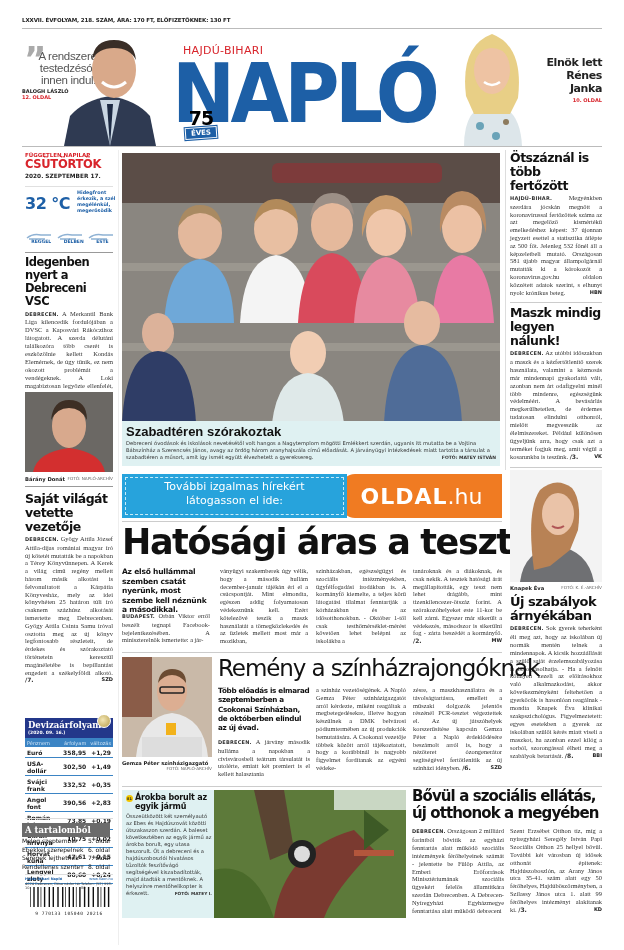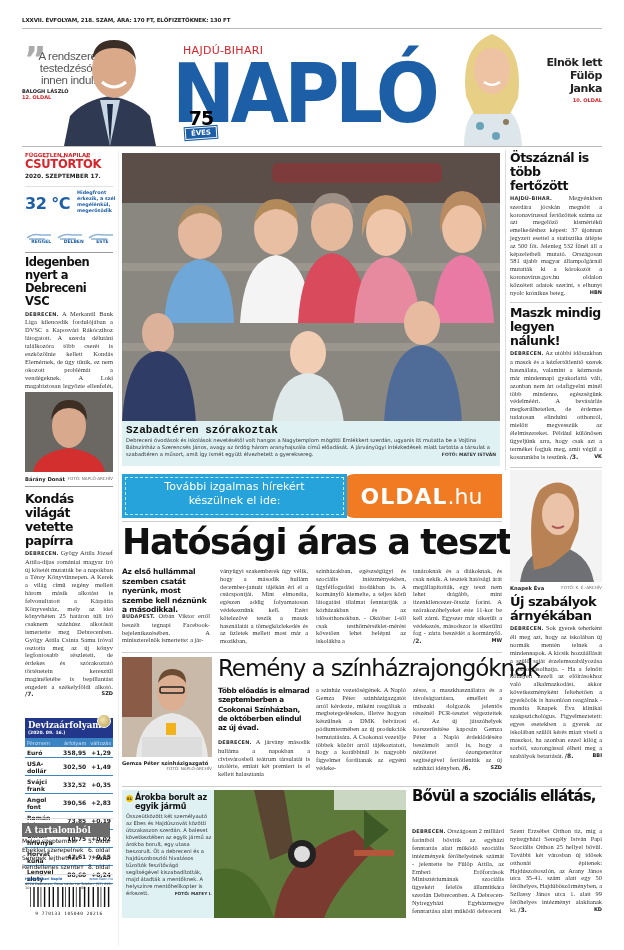--- a/index.html
+++ b/index.html
@@ -58,21 +58,21 @@
       <circle cx="60" cy="96" r="3" fill="#8d7b5e"></circle>
       <circle cx="50" cy="110" r="4" fill="#6aa3b8"></circle>
     <path d="M20 70 Q14 20 46 8 Q78 20 72 72 L64 88 L28 88 Z" fill="#e8cf86"></path>
     <ellipse cx="46" cy="44" rx="18" ry="24" fill="#eec3a3"></ellipse>
     <path d="M28 36 Q30 14 46 14 Q66 14 66 36 Q58 22 46 22 Q34 22 28 36Z" fill="#e8cf86"></path>
     <path d="M38 56 Q46 62 54 56" stroke="#fff" stroke-width="2.5" fill="none"></path>
   </svg>
 </div>
 <div class="abs" style="right:22px;top:56px;text-align:right">
   <div style="font-family:'DejaVu Sans',sans-serif;font-weight:bold;font-size:11px;line-height:13px;letter-spacing:-.4px">Elnök lett</div>
-  <div style="font-family:'DejaVu Sans',sans-serif;font-weight:bold;font-size:11px;line-height:13px;letter-spacing:-.4px">Fülöp</div>
+  <div style="font-family:'DejaVu Sans',sans-serif;font-weight:bold;font-size:11px;line-height:13px;letter-spacing:-.4px">Rénes</div>
   <div style="font-family:'DejaVu Sans',sans-serif;font-weight:bold;font-size:11px;line-height:13px;letter-spacing:-.4px">Janka</div>
   <div style="font-family:'DejaVu Sans',sans-serif;font-size:5px;font-weight:bold;color:#d8242b;margin-top:2px">10. OLDAL</div>
 </div>
 <div class="hr" style="left:22px;top:146px;width:580px;background:#bbb"></div>
 
 <div class="abs" style="left:25px;top:152px;width:90px">
   <div style="font-family:'DejaVu Sans',sans-serif;font-size:5.5px;font-weight:bold;color:#d8242b">FÜGGETLEN NAPILAP</div>
   <div style="font-family:'DejaVu Sans',sans-serif;font-size:11.5px;font-weight:bold;color:#d8242b;line-height:12px;letter-spacing:-.3px">CSÜTÖRTÖK</div>
   <div style="font-family:'DejaVu Sans',sans-serif;font-size:5.8px;font-weight:bold;margin-top:3px">2020. SZEPTEMBER 17.</div>
 </div>
@@ -112,21 +112,21 @@
     <path d="M26 28 Q28 8 44 8 Q62 8 62 28 Q56 16 44 16 Q32 16 26 28Z" fill="#3d2e24"></path>
   </svg>
 </div>
 <div class="abs cap" style="left:25px;top:476px;width:88px;display:flex;justify-content:space-between">
   <b style="font-size:5.2px">Bárány Donát</b>
     <span style="color:#666;font-size:4.2px">FOTÓ: NAPLÓ-ARCHÍV</span>
 </div>
 <div class="hr" style="left:25px;top:486px;width:88px;background:#999"></div>
 
 <div class="abs" style="left:25px;top:492px;width:88px">
-  <div class="head" style="font-size:12.5px;line-height:14px">Kondás világát vetette papírra</div>
+  <div class="head" style="font-size:12.5px;line-height:14px">Saját világát vetette vezetője</div>
   <div class="body-txt" style="margin-top:1px;font-size:6.5px;line-height:7.8px"><span class="dateline">DEBRECEN.</span> <span>Gyögy Attila József Attila-díjas romániai magyar író új kötetét mutatták be a napokban a Térey Könyvünnepen. A Kerek a világ című regény mellett három másik alkotást is felvonultatott a Kárpátia Könyvesház, mely az idei könyvhéten 25 határon túli író csaknem százhúsz alkotását ismertette meg Debrecenben. Gyögy Attila Csinta Samu íróval osztotta meg az új könyv legfontosabb részleteit, de érdekes és szórakoztató történetein keresztül magánéletébe is bepillantást engedett a székelyföldi alkotó.</span> <b class="pg">/7.</b><span class="sig">SZD</span></div>
 </div>
 
 <div class="abs" style="left:25px;top:718px;width:88px">
   <div style="background:#23378a;color:#fff;padding:2px 3px 1px;position:relative;height:20px">
     <div style="font-family:'DejaVu Serif',serif;font-weight:bold;font-size:8.5px;line-height:10px">Devizaárfolyam</div>
     <div style="font-family:'DejaVu Sans',sans-serif;font-size:4.5px;font-weight:bold">(2020. 09. 16.)</div>
     <span style="position:absolute;right:2px;top:-4px;width:14px;height:14px;border-radius:50%;background:radial-gradient(circle at 40% 40%,#f2e6b5,#b69b46);border:1px solid #fff"></span>
   </div>
   <table class="fx-table">
@@ -268,42 +268,42 @@
       <ellipse cx="36" cy="180" rx="16" ry="20" fill="#dcb29a"></ellipse>
         <path d="M0 270 Q4 200 36 198 Q70 200 74 270Z" fill="#2f3d66"></path>
       <ellipse cx="186" cy="200" rx="18" ry="22" fill="#f1cdb3"></ellipse>
         <path d="M150 270 Q156 222 186 220 Q216 222 222 270Z" fill="#dfe9e9"></path>
       <ellipse cx="300" cy="170" rx="18" ry="22" fill="#e6bba0"></ellipse>
         <path d="M262 270 Q266 196 300 192 Q336 196 340 270Z" fill="#4f6c98"></path>
     </g>
   </svg>
 </div>
 <div class="abs" style="left:122px;top:421px;width:378px;height:45px;background:#dff1f2;padding:3px 4px">
-  <div style="font-family:Liberation Mono, monospace;font-weight:bold;font-size:11px;color:#111">Szabadtéren szórakoztak</div>
+  <div style="font-family:Liberation Sans, sans-serif;font-weight:bold;font-size:13px;color:#111">Szabadtéren szórakoztak</div>
   <div style="font-family:'DejaVu Sans',sans-serif;font-size:5.2px;line-height:7px;color:#333;margin-top:1px"><span>Debreceni óvodások és iskolások nevetésétől volt hangos a Nagytemplom mögötti Emlékkert szerdán, ugyanis itt mutatta be a Vojtina Bábszínház a Szerencsés János, avagy az ördög három aranyhajszála című előadását. A járványügyi intézkedések miatt tartotta a társulat a szabadtéren a műsort, amit így ismét együtt élvezhetett a gyereksereg.</span><span style="float:right;font-weight:bold;font-size:4.5px">FOTÓ: MATEY ISTVÁN</span></div>
 </div>
 
 <div class="vr" style="left:505px;top:150px;height:320px;background:#ddd"></div>
 
 <div class="abs" style="left:510px;top:151px;width:92px">
   <div class="head" style="font-size:12.5px;line-height:14px">Ötszáznál is több fertőzött</div>
   <div class="body-txt" style="margin-top:1px;font-size:6.4px;line-height:7.8px"><span class="dateline">HAJDÚ-BIHAR.</span> <span>Megyénkben szerdára jócskán megnőtt a koronavírussal fertőzöttek száma az azt megelőző kismértékű emelkedéshez képest: 37 újonnan jegyzett esettel a statisztika átlépte az 500 főt. Jelenleg 532 főnél áll a képzeletbeli mutató. Országosan 581 újabb magyar állampolgárnál mutatták ki a kórokozót a koronavirus.gov.hu oldalon közzétett adatok szerint, s elhunyt nyolc krónikus beteg.</span><span class="sig">HBN</span></div>
 </div>
 <div class="hr" style="left:510px;top:302px;width:92px;background:#ccc"></div>
 <div class="abs" style="left:510px;top:306px;width:92px">
   <div class="head" style="font-size:12.5px;line-height:14px">Maszk mindig legyen nálunk!</div>
   <div class="body-txt" style="margin-top:1px;font-size:6.4px;line-height:7.9px"><span class="dateline">DEBRECEN.</span> <span>Az utóbbi időszakban a maszk és a kézfertőtlenítő szerek használata, valamint a kézmosás már mindennapi gyakorlattá vált, azonban nem árt odafigyelni minél több mindenre, egészségünk védelméért. A bevásárlás megkerülhetetlen, de érdemes tudatosan elindulni otthonról, mielőtt megvesszük az élelmiszereket. Például különösen ügyeljünk arra, hogy csak azt a terméket fogjuk meg, amit végül a kosarunkba is teszünk.</span> <b class="pg">/3.</b><span class="sig">VK</span></div>
 </div>
 <div class="hr" style="left:510px;top:467px;width:92px;background:#ccc"></div>
 
 <div class="abs" style="left:122px;top:474px;width:380px;height:44px;display:flex">
   <div style="flex:0 0 225px;background:#27a3dc;border-radius:0;position:relative;color:#fff;text-align:center;padding-top:6px">
     <div style="position:absolute;left:3px;right:3px;top:3px;bottom:3px;border:1px dashed #c9ebf8"></div>
     <div style="font-family:'DejaVu Sans',sans-serif;font-size:11px;line-height:14px;font-weight:normal">További izgalmas hírekért</div>
-    <div style="font-family:'DejaVu Sans',sans-serif;font-size:11px;line-height:14px">készülnek el ide:</div>
+    <div style="font-family:'DejaVu Sans',sans-serif;font-size:11px;line-height:14px">látogasson el ide:</div>
   </div>
   <div style="flex:1;background:#f07b22;border-radius:14px 0 0 14px;margin-left:-6px;color:#fff;display:flex;align-items:center;justify-content:center">
     <span style="font-family:'DejaVu Sans',sans-serif;font-weight:bold;font-size:22px;letter-spacing:1px">OLDAL</span>
       <span style="font-family:'DejaVu Sans',sans-serif;font-size:22px">.hu</span>
   </div>
 </div>
 <div class="hr" style="left:122px;top:521px;width:380px;background:#ccc"></div>
 
 <div class="abs" style="left:122px;top:520px;font-family:'DejaVu Sans',sans-serif;font-weight:bold;font-size:35px;line-height:44px;color:#111;letter-spacing:-1.4px;white-space:nowrap">Hatósági áras a teszt</div>
 <div class="abs" style="left:122px;top:567px;width:88px;font-family:'DejaVu Sans',sans-serif;font-weight:bold;font-size:7.5px;line-height:9.5px;color:#111;letter-spacing:-.2px">Az első hullámmal szemben csatát nyerünk, most szembe kell néznünk a másodikkal.</div>
@@ -372,15 +372,16 @@
     <circle cx="88" cy="64" r="14" fill="#222"></circle>
       <circle cx="88" cy="64" r="8" fill="#ddd"></circle>
     <path d="M150 20 L175 40 L150 60Z" fill="#3d5a26"></path>
     <path d="M0 80 Q40 70 60 128 L0 128Z" fill="#4a6a2a"></path>
     <rect x="140" y="60" width="40" height="6" fill="#b3563c"></rect>
   </svg>
 </div>
 
 <div class="abs" style="left:412px;top:788px;width:200px">
   <div style="font-family:'DejaVu Sans',sans-serif;font-weight:bold;font-size:15px;line-height:17px;color:#111;letter-spacing:-.9px;white-space:nowrap">Bővül a szociális ellátás,</div>
+  <div style="font-family:'DejaVu Sans',sans-serif;font-weight:bold;font-size:15px;line-height:17px;color:#111;letter-spacing:-.9px;white-space:nowrap">új otthonok a megyében</div>
 </div>
 <div class="abs body-txt" style="left:412px;top:827px;width:92px;font-size:6.4px;line-height:7.9px;height:92px;overflow:hidden"><span class="dateline">DEBRECEN.</span> <span>Országosan 2 milliárd forintból bővítik az egyházi fenntartás alatt működő szociális intézmények férőhelyeinek számát - jelentette be Fülöp Attila, az Emberi Erőforrások Minisztériumának szociális ügyekért felelős államtitkára szerdán Debrecenben. A Debrecen-Nyíregyházi Egyházmegye fenntartása alatt működő debreceni</span></div>
 <div class="abs body-txt" style="left:510px;top:827px;width:92px;font-size:6.4px;line-height:7.9px"><span>Szent Erzsébet Otthon tíz, míg a nyíregyházi Seregély István Papi Szociális Otthon 25 hellyel bővül. További két városban új idősek otthonát építenek: Hajdúszoboszlón, az Arany János utca 35-41. szám alatt egy 50 férőhelyes, Hajdúböszörményben, a Szilassy János utca 1. alatt 99 férőhelyes intézményt alakítanak ki.</span> <b class="pg">/3.</b><span class="sig">KD</span></div>
 
 </body></html>

